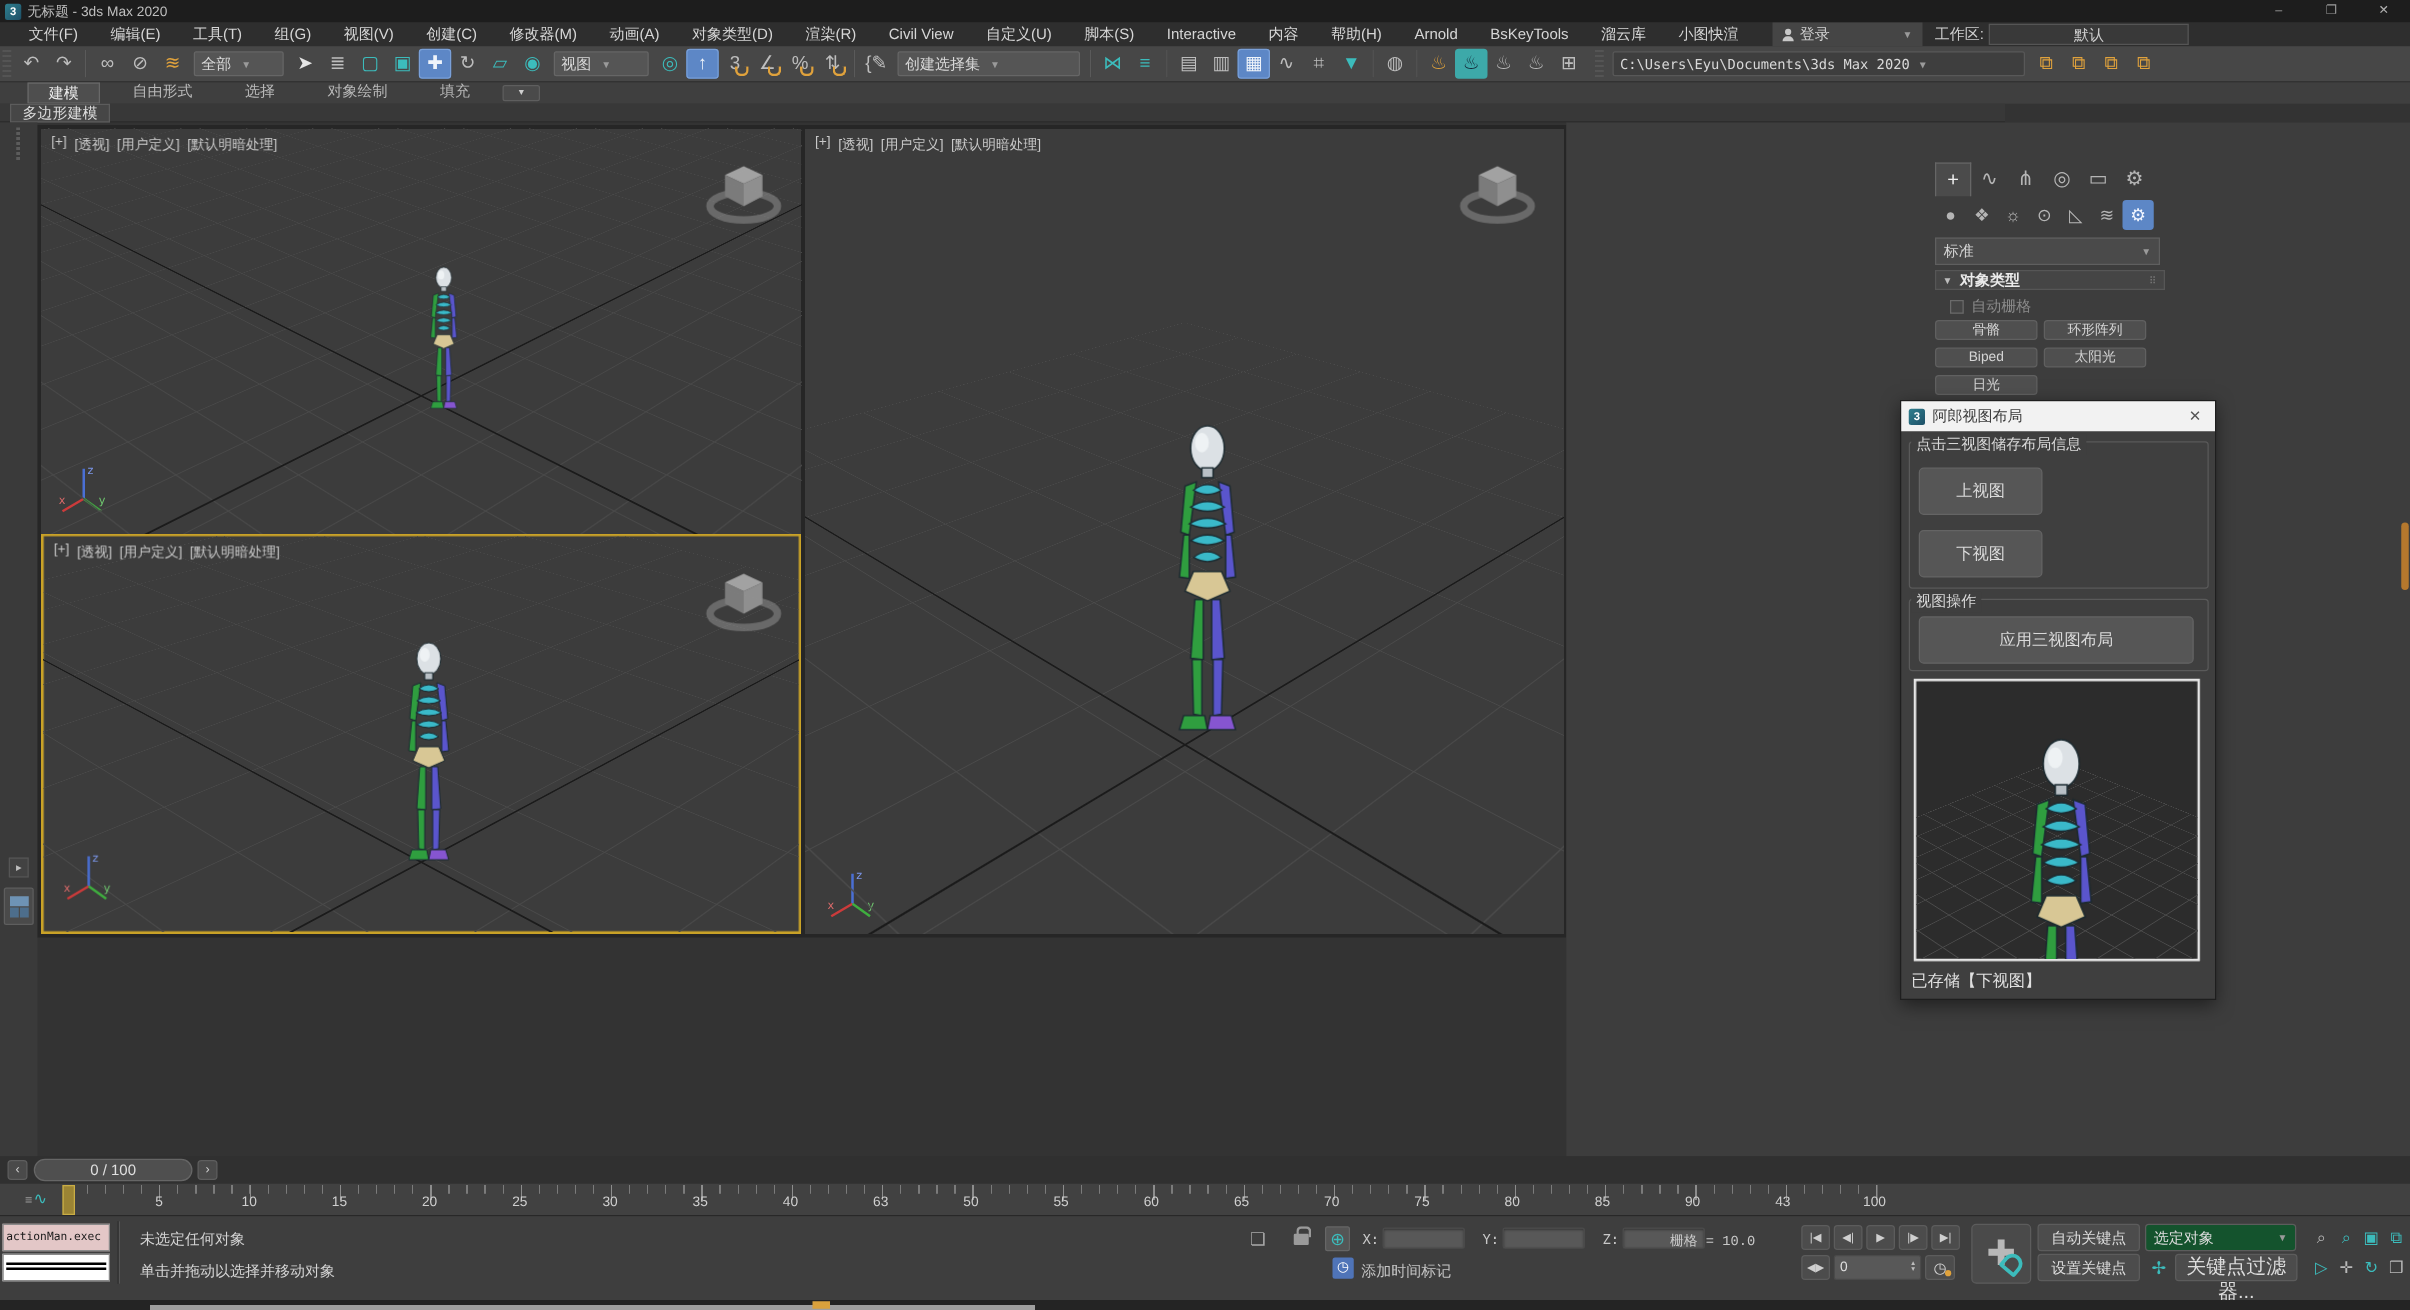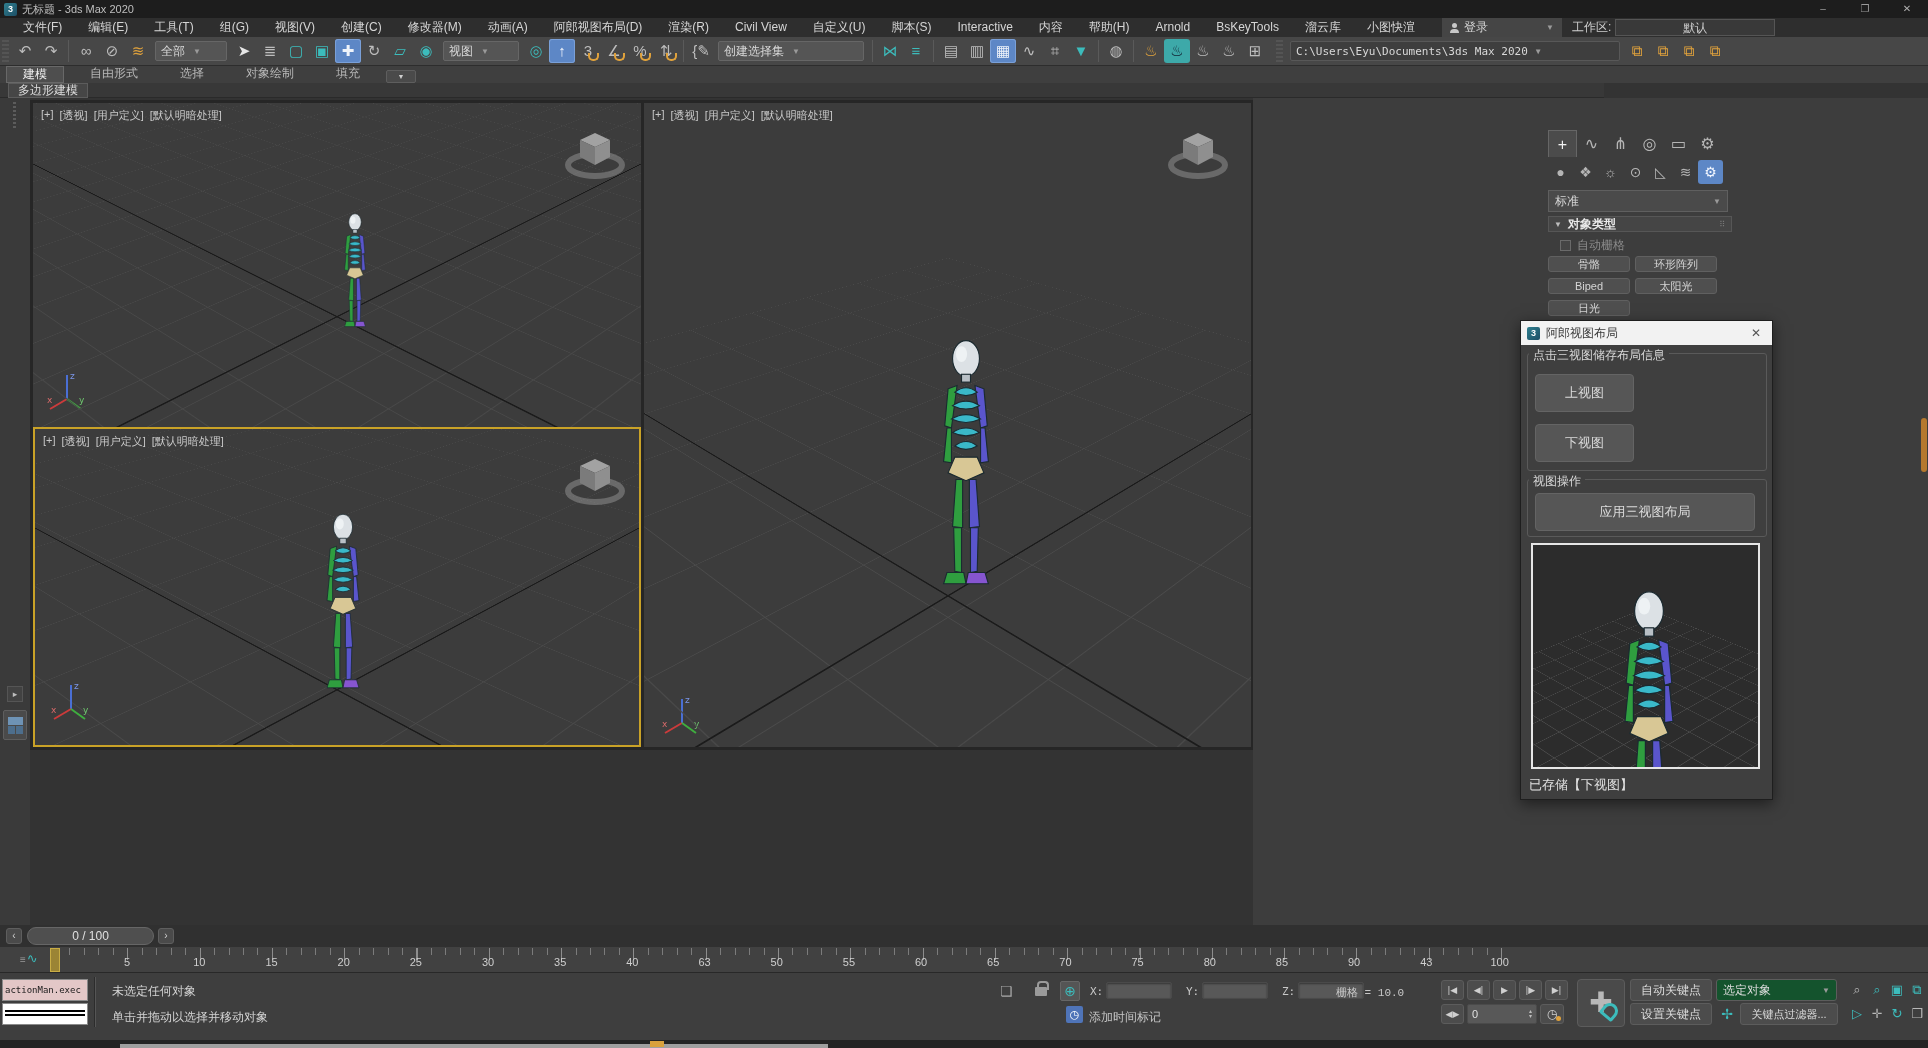--- a/index.html
+++ b/index.html
@@ -36,21 +36,21 @@
   .tbtn.sel-arrow { color:#e6e6e6; }
   .tbtn.active-btn { background:#5d87c6; color:#eef3fa; box-shadow:inset 0 0 0 1px #7aa0d8; }
   .tbtn.teal-bg { background:#3da9a9; color:#123; }
   .tbtn.magnet::after { content:""; position:absolute; right:2px; bottom:2px; width:7px; height:6px; border:2px solid #e0a23c; border-top:none; border-radius:0 0 5px 5px; }
   .tb-sep { width:1px; height:22px; background:#2f2f2f; border-right:1px solid #5a5a5a; margin:0 4px; }
   .tb-dd { height:20px; background:#555; border:1px solid #666; border-radius:2px; display:flex; align-items:center; padding:0 5px; margin:0 4px; color:#d8d8d8; }
   .tb-dd .caret { margin-left:8px; }
   .tb-path { font-family:"DejaVu Sans Mono",monospace; font-size:11px; width:330px; background:#3e3e3e; border:1px solid #585858; }
 
   
-  .ribbon-tabs { left:0; top:66px; width:1928px; height:17px; background:#3f3f3f; display:flex; align-items:flex-end; padding-left:6px; }
+  .ribbon-tabs { left:0; top:66px; width:1928px; height:17px; background:#3f3f3f; display:flex; align-items:center; padding-left:22px; }
   .ribbon-tab { padding:0 16px; color:#b8b8b8; line-height:15px; }
   .ribbon-tab.active { background:#4e4e4e; border:1px solid #686868; color:#ececec; }
   .ribbon-caret { width:30px; height:13px; background:#4a4a4a; border:1px solid #5e5e5e; border-radius:2px; color:#cfcfcf; font-size:7px; text-align:center; line-height:12px; margin-left:10px; }
   .ribbon-sub { left:0; top:83px; width:1604px; height:15px; background:#383838; border-bottom:1px solid #2a2a2a; display:flex; align-items:center; }
   .subtab { margin-left:8px; padding:0 9px; background:#464646; border:1px solid #5c5c5c; color:#dcdcdc; line-height:13px; }
 
   
   .left-dock { left:0; top:98px; width:30px; height:827px; background:#3a3a3a; }
   .dock-grip { position:absolute; left:13px; top:4px; width:3px; height:26px; background:repeating-linear-gradient(#5c5c5c 0 2px,transparent 2px 4px); }
   .dock-expand { position:absolute; left:7px; top:588px; width:16px; height:16px; background:#424242; border:1px solid #555; color:#bdbdbd; font-size:9px; text-align:center; line-height:14px; }
@@ -151,21 +151,21 @@
   .pb-btn { width:23px; height:20px; background:#4c4c4c; border:1px solid #5c5c5c; border-radius:3px; color:#cfcfcf; text-align:center; line-height:18px; font-size:9px; }
   .frame-field { width:70px; height:20px; background:#585858; border:1px solid #4a4a4a; border-radius:2px; color:#e0e0e0; display:flex; align-items:center; padding:0 4px; font-size:11px; }
   .spinner { margin-left:auto; display:flex; flex-direction:column; font-size:6px; line-height:5px; color:#bdbdbd; }
   .clock-btn { width:24px; height:20px; background:#4c4c4c; border:1px solid #5c5c5c; border-radius:3px; color:#cfcfcf; text-align:center; line-height:18px; position:relative; }
   .clock-btn::after { content:""; position:absolute; right:2px; bottom:2px; width:5px; height:5px; border-radius:50%; background:#e0a23c; }
   .setkey-big { position:absolute; left:1577px; top:6px; width:48px; height:48px; background:#4a4a4a; border:1px solid #5c5c5c; border-radius:4px; color:#b8b8b8; font-size:28px; text-align:center; line-height:46px; }
   .setkey-big::after { content:""; position:absolute; right:6px; bottom:7px; width:10px; height:10px; border:3px solid #3cbcbc; border-radius:50% 50% 2px 2px; transform:rotate(40deg); }
   .key-btn { position:absolute; width:82px; height:22px; background:#4c4c4c; border:1px solid #5c5c5c; border-radius:3px; color:#dcdcdc; text-align:center; line-height:20px; }
   .sel-dd { position:absolute; left:1716px; top:6px; width:121px; height:22px; background:#14532d; border:1px solid #5c5c5c; border-radius:3px; display:flex; align-items:center; padding:0 6px; color:#dcdcdc; }
   .keyfilter-ico { position:absolute; left:1716px; top:30px; width:22px; height:22px; color:#3cbcbc; font-size:14px; text-align:center; line-height:22px; }
-  .keyfilter-btn { position:absolute; left:1740px; top:30px; width:98px; height:22px; background:#4c4c4c; border:1px solid #5c5c5c; border-radius:3px; color:#dcdcdc; text-align:center; line-height:20px; font-size:11px; }
+  .keyfilter-btn { position:absolute; left:1740px; top:30px; width:98px; height:22px; background:#4c4c4c; border:1px solid #5c5c5c; border-radius:3px; color:#dcdcdc; text-align:center; line-height:20px; font-size:16px; }
   .nav-grid { position:absolute; left:1847px; top:5px; width:81px; display:flex; flex-wrap:wrap; }
   .nav-btn { width:20px; height:24px; text-align:center; line-height:24px; color:#b8b8b8; font-size:13px; }
   .nav-btn.teal { color:#3cbcbc; }
   .bottom-strip { left:0; top:1040px; width:1928px; height:8px; background:#242424; }
   .bottom-sliver { position:absolute; left:120px; top:4px; width:708px; height:4px; background:#9f9f9f; }
   .bottom-orange { position:absolute; left:650px; top:1px; width:14px; height:6px; background:#d9a13c; }
 </style>
 </head>
 <body>
 
@@ -222,21 +222,21 @@
 <div class="abs menubar">
   <span style="display:flex">
       <span class="menu-item">文件(F)</span>
       <span class="menu-item">编辑(E)</span>
       <span class="menu-item">工具(T)</span>
       <span class="menu-item">组(G)</span>
       <span class="menu-item">视图(V)</span>
       <span class="menu-item">创建(C)</span>
       <span class="menu-item">修改器(M)</span>
       <span class="menu-item">动画(A)</span>
-      <span class="menu-item">阿郎视图布局(D)</span>
+      <span class="menu-item">对象类型(D)</span>
       <span class="menu-item">渲染(R)</span>
       <span class="menu-item">Civil View</span>
       <span class="menu-item">自定义(U)</span>
       <span class="menu-item">脚本(S)</span>
       <span class="menu-item">Interactive</span>
       <span class="menu-item">内容</span>
       <span class="menu-item">帮助(H)</span>
       <span class="menu-item">Arnold</span>
       <span class="menu-item">BsKeyTools</span>
       <span class="menu-item">溜云库</span>

